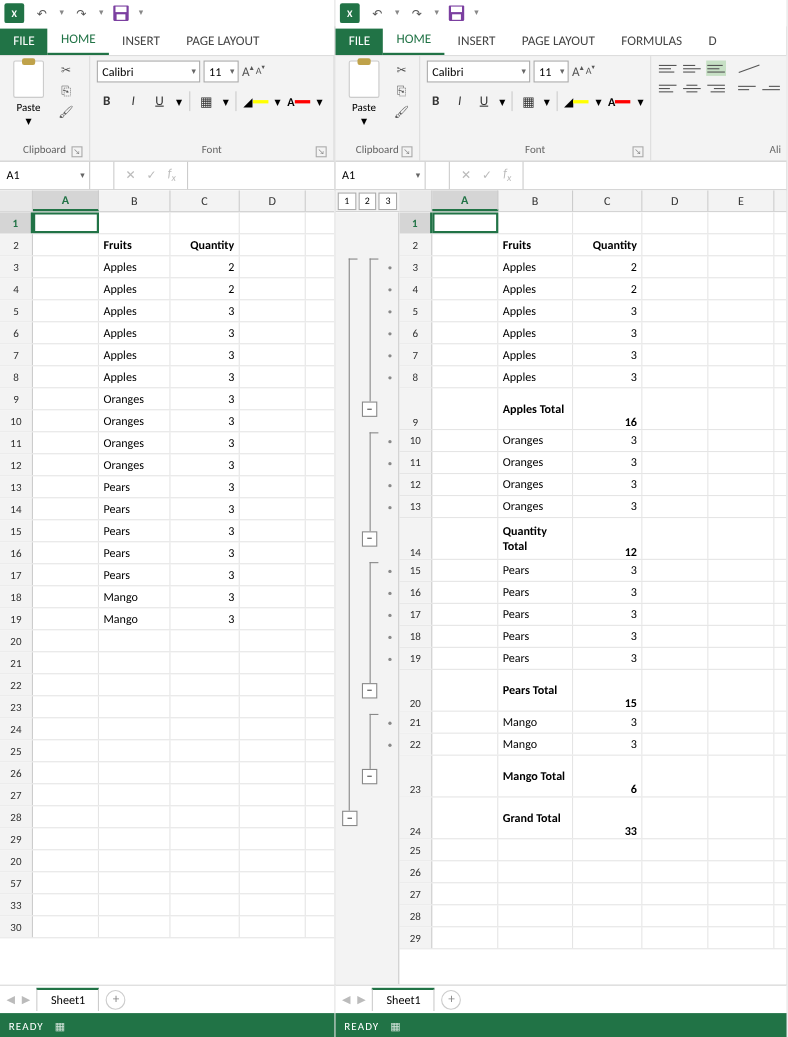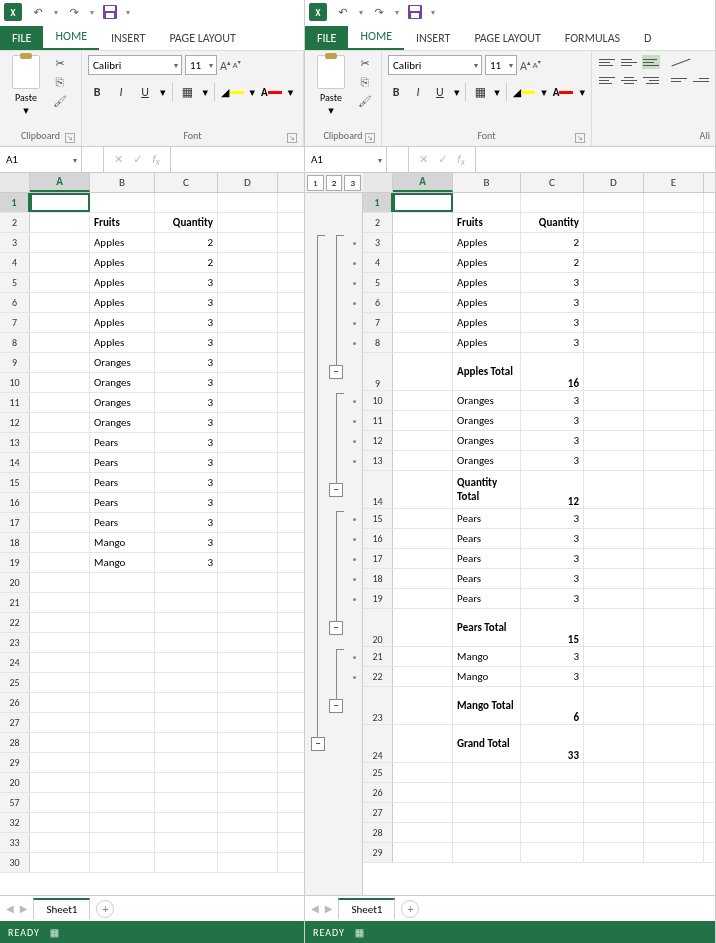--- a/index.html
+++ b/index.html
@@ -417,27 +417,20 @@
             </div>
             <div class="row">
               <div class="rh">20</div>
               <div class="cell" style="width: 60px;"></div>
               <div class="cell" style="width: 65px;"></div>
               <div class="cell num" style="width: 63px;"></div>
               <div class="cell" style="width: 60px;"></div>
             </div>
             <div class="row">
               <div class="rh">57</div>
-              <div class="cell" style="width: 60px;"></div>
-              <div class="cell" style="width: 65px;"></div>
-              <div class="cell num" style="width: 63px;"></div>
-              <div class="cell" style="width: 60px;"></div>
-            </div>
-            <div class="row">
-              <div class="rh">32</div>
               <div class="cell" style="width: 60px;"></div>
               <div class="cell" style="width: 65px;"></div>
               <div class="cell num" style="width: 63px;"></div>
               <div class="cell" style="width: 60px;"></div>
             </div>
             <div class="row">
               <div class="rh">33</div>
               <div class="cell" style="width: 60px;"></div>
               <div class="cell" style="width: 65px;"></div>
               <div class="cell num" style="width: 63px;"></div>

